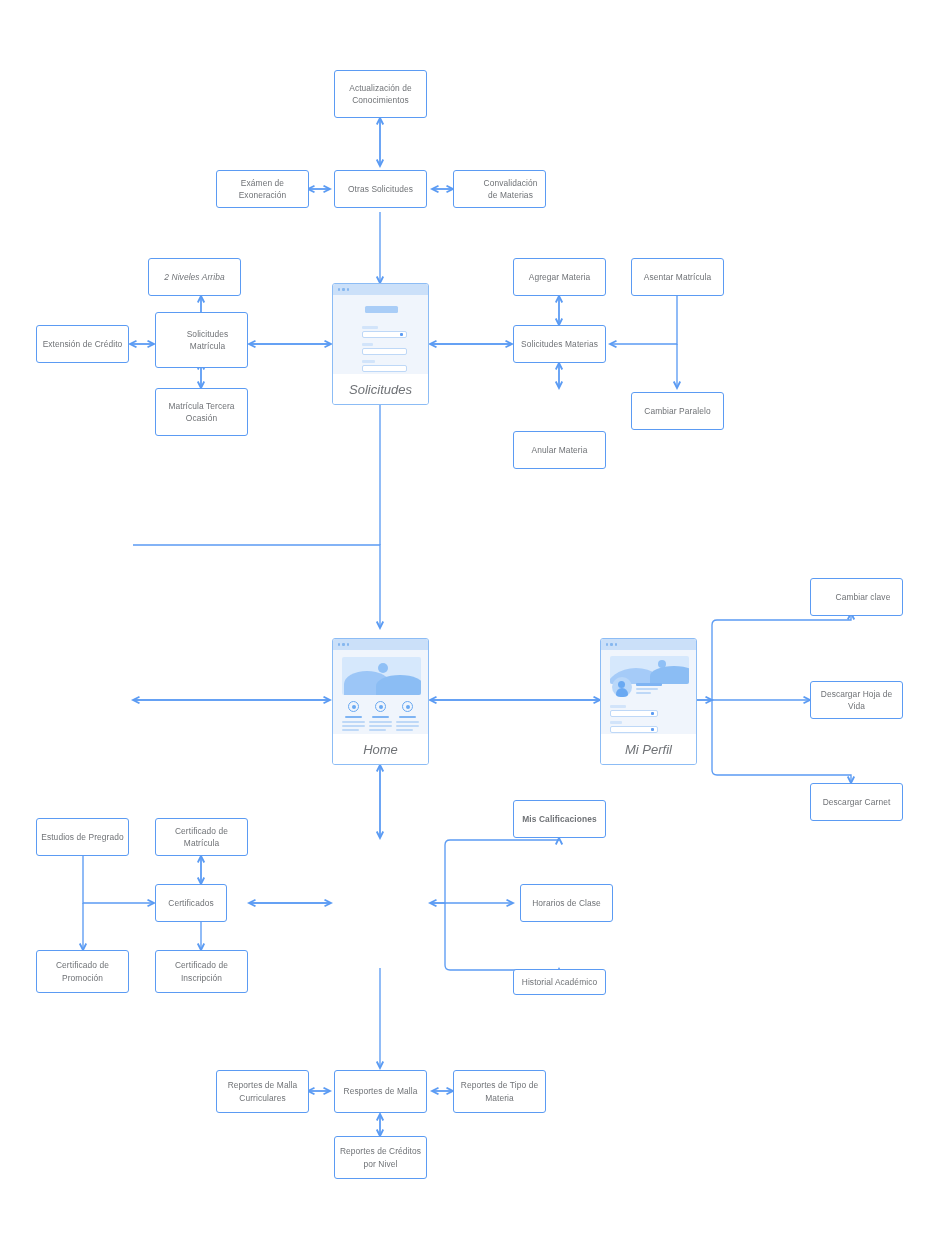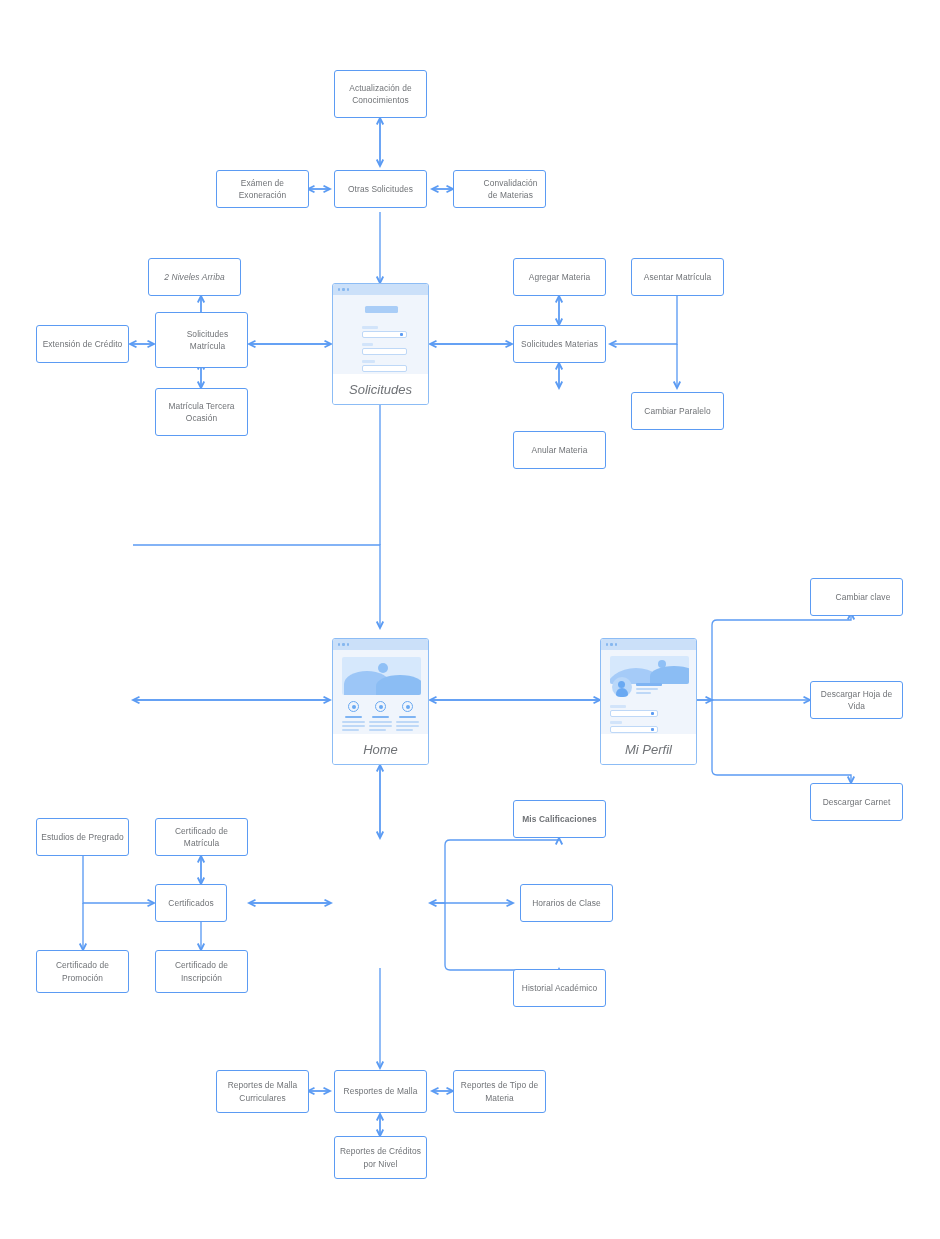--- a/index.html
+++ b/index.html
@@ -204,21 +204,21 @@
 
   <div class="node" style="left:36px;top:818px;width:93px;height:38px;">Estudios de Pregrado</div>
   <div class="node" style="left:155px;top:818px;width:93px;height:38px;">Certificado de Matrícula</div>
   <div class="node" style="left:513px;top:800px;width:93px;height:38px;font-weight:bold;">Mis Calificaciones</div>
 
   <div class="node" style="left:155px;top:884px;width:72px;height:38px;">Certificados</div>
   <div class="node" style="left:520px;top:884px;width:93px;height:38px;">Horarios de Clase</div>
 
   <div class="node" style="left:36px;top:950px;width:93px;height:43px;">Certificado de Promoción</div>
   <div class="node" style="left:155px;top:950px;width:93px;height:43px;">Certificado de Inscripción</div>
-  <div class="node" style="left:513px;top:969px;width:93px;height:38px;text-align:right;">Historial Académico</div>
+  <div class="node" style="left:513px;top:969px;width:93px;height:26px;text-align:right;">Historial Académico</div>
 
   <div class="node" style="left:216px;top:1070px;width:93px;height:43px;">Reportes de Malla Curriculares</div>
   <div class="node" style="left:334px;top:1070px;width:93px;height:43px;">Resportes de Malla</div>
   <div class="node" style="left:453px;top:1070px;width:93px;height:43px;">Reportes de Tipo de Materia</div>
   <div class="node" style="left:334px;top:1136px;width:93px;height:43px;">Reportes de Créditos por Nivel</div>
 
   <div class="screen" style="left:332px;top:283px;width:97px;height:122px;">
     <div class="scr-bar">
       <span class="dot"></span>
       <span class="dot"></span>

